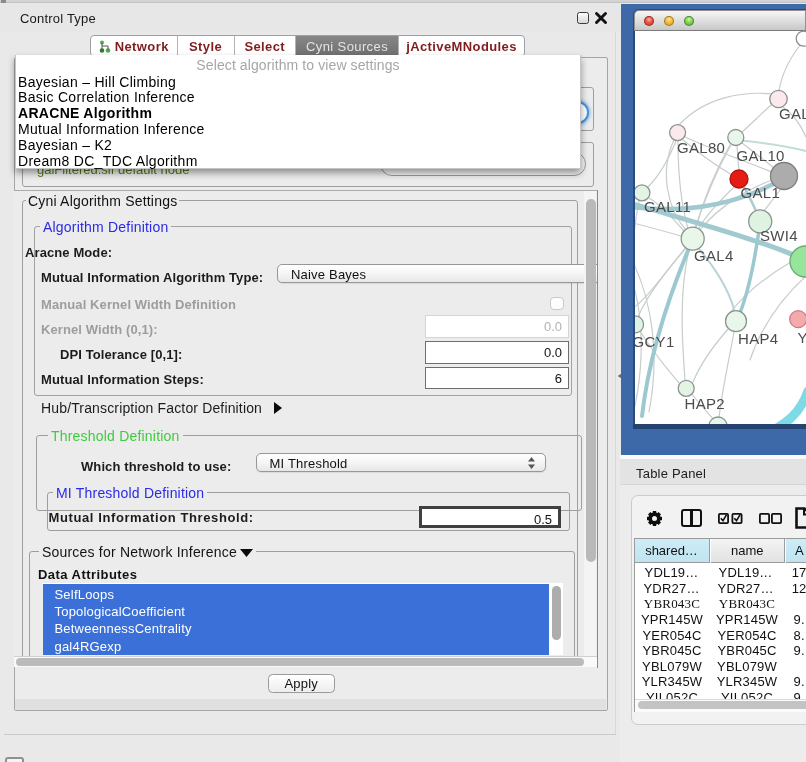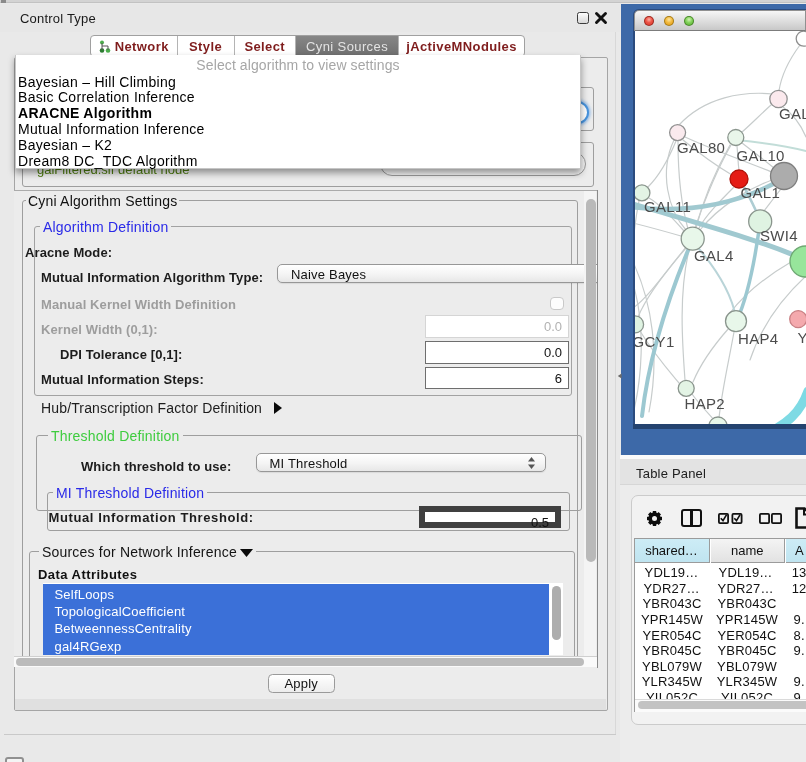--- a/index.html
+++ b/index.html
@@ -153,28 +153,28 @@
 </svg>
 
 <div class="abs" style="left:633.5px;top:537.5px;width:172.5px;height:174px;background:#fff;border-left:1px solid #9b9b9b;border-top:1px solid #9b9b9b;overflow:hidden;">
  <div class="abs" style="left:0;top:0;width:75px;height:24px;background:linear-gradient(#cdecf6,#bfe4f0);border-right:1px solid #9b9b9b;border-bottom:1px solid #9b9b9b;text-align:center;font-size:13px;color:#111;line-height:24px;">shared…</div>
  <div class="abs" style="left:76px;top:0;width:74.5px;height:24px;background:linear-gradient(#f4f4f4,#e2e2e2);border-right:1px solid #9b9b9b;border-bottom:1px solid #9b9b9b;text-align:center;font-size:13px;color:#111;line-height:24px;">name</div>
  <div class="abs" style="left:151.5px;top:0;width:21px;height:24px;background:linear-gradient(#cdecf6,#bfe4f0);border-bottom:1px solid #9b9b9b;font-size:13px;color:#111;line-height:24px;padding-left:9px;">A</div>
  <div class="abs" style="left:0;top:26.5px;width:172px;font-size:13px;color:#111;letter-spacing:.2px;">
   <div style="height:15.6px;display:flex;">
           <span style="width:75px;text-align:center;">YDL19…</span>
           <span style="width:75px;text-align:center;">YDL19…</span>
-          <span style="padding-left:9px;">13</span>
+          <span style="padding-left:9px;">17</span>
         </div>
   <div style="height:15.6px;display:flex;">
           <span style="width:75px;text-align:center;">YDR27…</span>
           <span style="width:75px;text-align:center;">YDR27…</span>
           <span style="padding-left:9px;">12</span>
         </div>
-  <div style="height:15.6px;display:flex;">
+  <div style="height:15.6px;display:flex;font-family:Liberation Serif, serif;">
           <span style="width:75px;text-align:center;">YBR043C</span>
           <span style="width:75px;text-align:center;">YBR043C</span>
           <span style="padding-left:9px;"></span>
         </div>
   <div style="height:15.6px;display:flex;">
           <span style="width:75px;text-align:center;">YPR145W</span>
           <span style="width:75px;text-align:center;">YPR145W</span>
           <span style="padding-left:9px;">9.</span>
         </div>
   <div style="height:15.6px;display:flex;align-items:center;">
@@ -276,21 +276,21 @@
         <span class="ct">MI Threshold</span>
         <svg class="arr" viewBox="0 0 9 12">
           <path d="M4.5 0 L8 4.5 L1 4.5 Z" fill="#555"></path>
           <path d="M4.5 12 L8 7.5 L1 7.5 Z" fill="#555"></path>
         </svg>
       </div>
  <div class="group" style="left:33px;top:301px;width:523px;height:39px;">
         <span class="gtitle" style="left:5px;color:#2a2ae8;">MI Threshold Definition</span>
       </div>
  <div class="lbl abs" style="left:34.5px;top:319px;letter-spacing:.6px;">Mutual Information Threshold:</div>
- <div class="tfield" style="left:404.5px;top:315px;width:142.5px;height:22px;border:6px solid #404040;">0.5</div>
+ <div class="tfield" style="left:404.5px;top:315px;width:142.5px;height:22px;border:3px solid #404040;">0.5</div>
 
  <div class="group" style="left:15px;top:360px;width:546px;height:330px;">
         <span class="gtitle" style="left:9px;color:#141414;">Sources for Network Inference<svg width="13" height="8" viewBox="0 0 13 8" style="display:inline-block;margin-left:3px;">
             <path d="M0 0 L13 0 L6.5 8 Z" fill="#0a0a0a"></path>
           </svg></span>
       </div>
  <div class="abs" style="left:24px;top:376px;font-size:13px;font-weight:bold;color:#111;letter-spacing:.45px;">Data Attributes</div>
  <div class="abs" style="left:29px;top:392px;width:520px;height:72px;background:#fff;">
   <div class="abs" style="left:0;top:1px;width:506px;height:71px;background:#3b70d8;"></div>
   <div class="abs" style="left:11.5px;top:3px;font-size:13px;color:#fff;line-height:17.2px;letter-spacing:.2px;">SelfLoops<br>TopologicalCoefficient<br>BetweennessCentrality<br>gal4RGexp</div>

